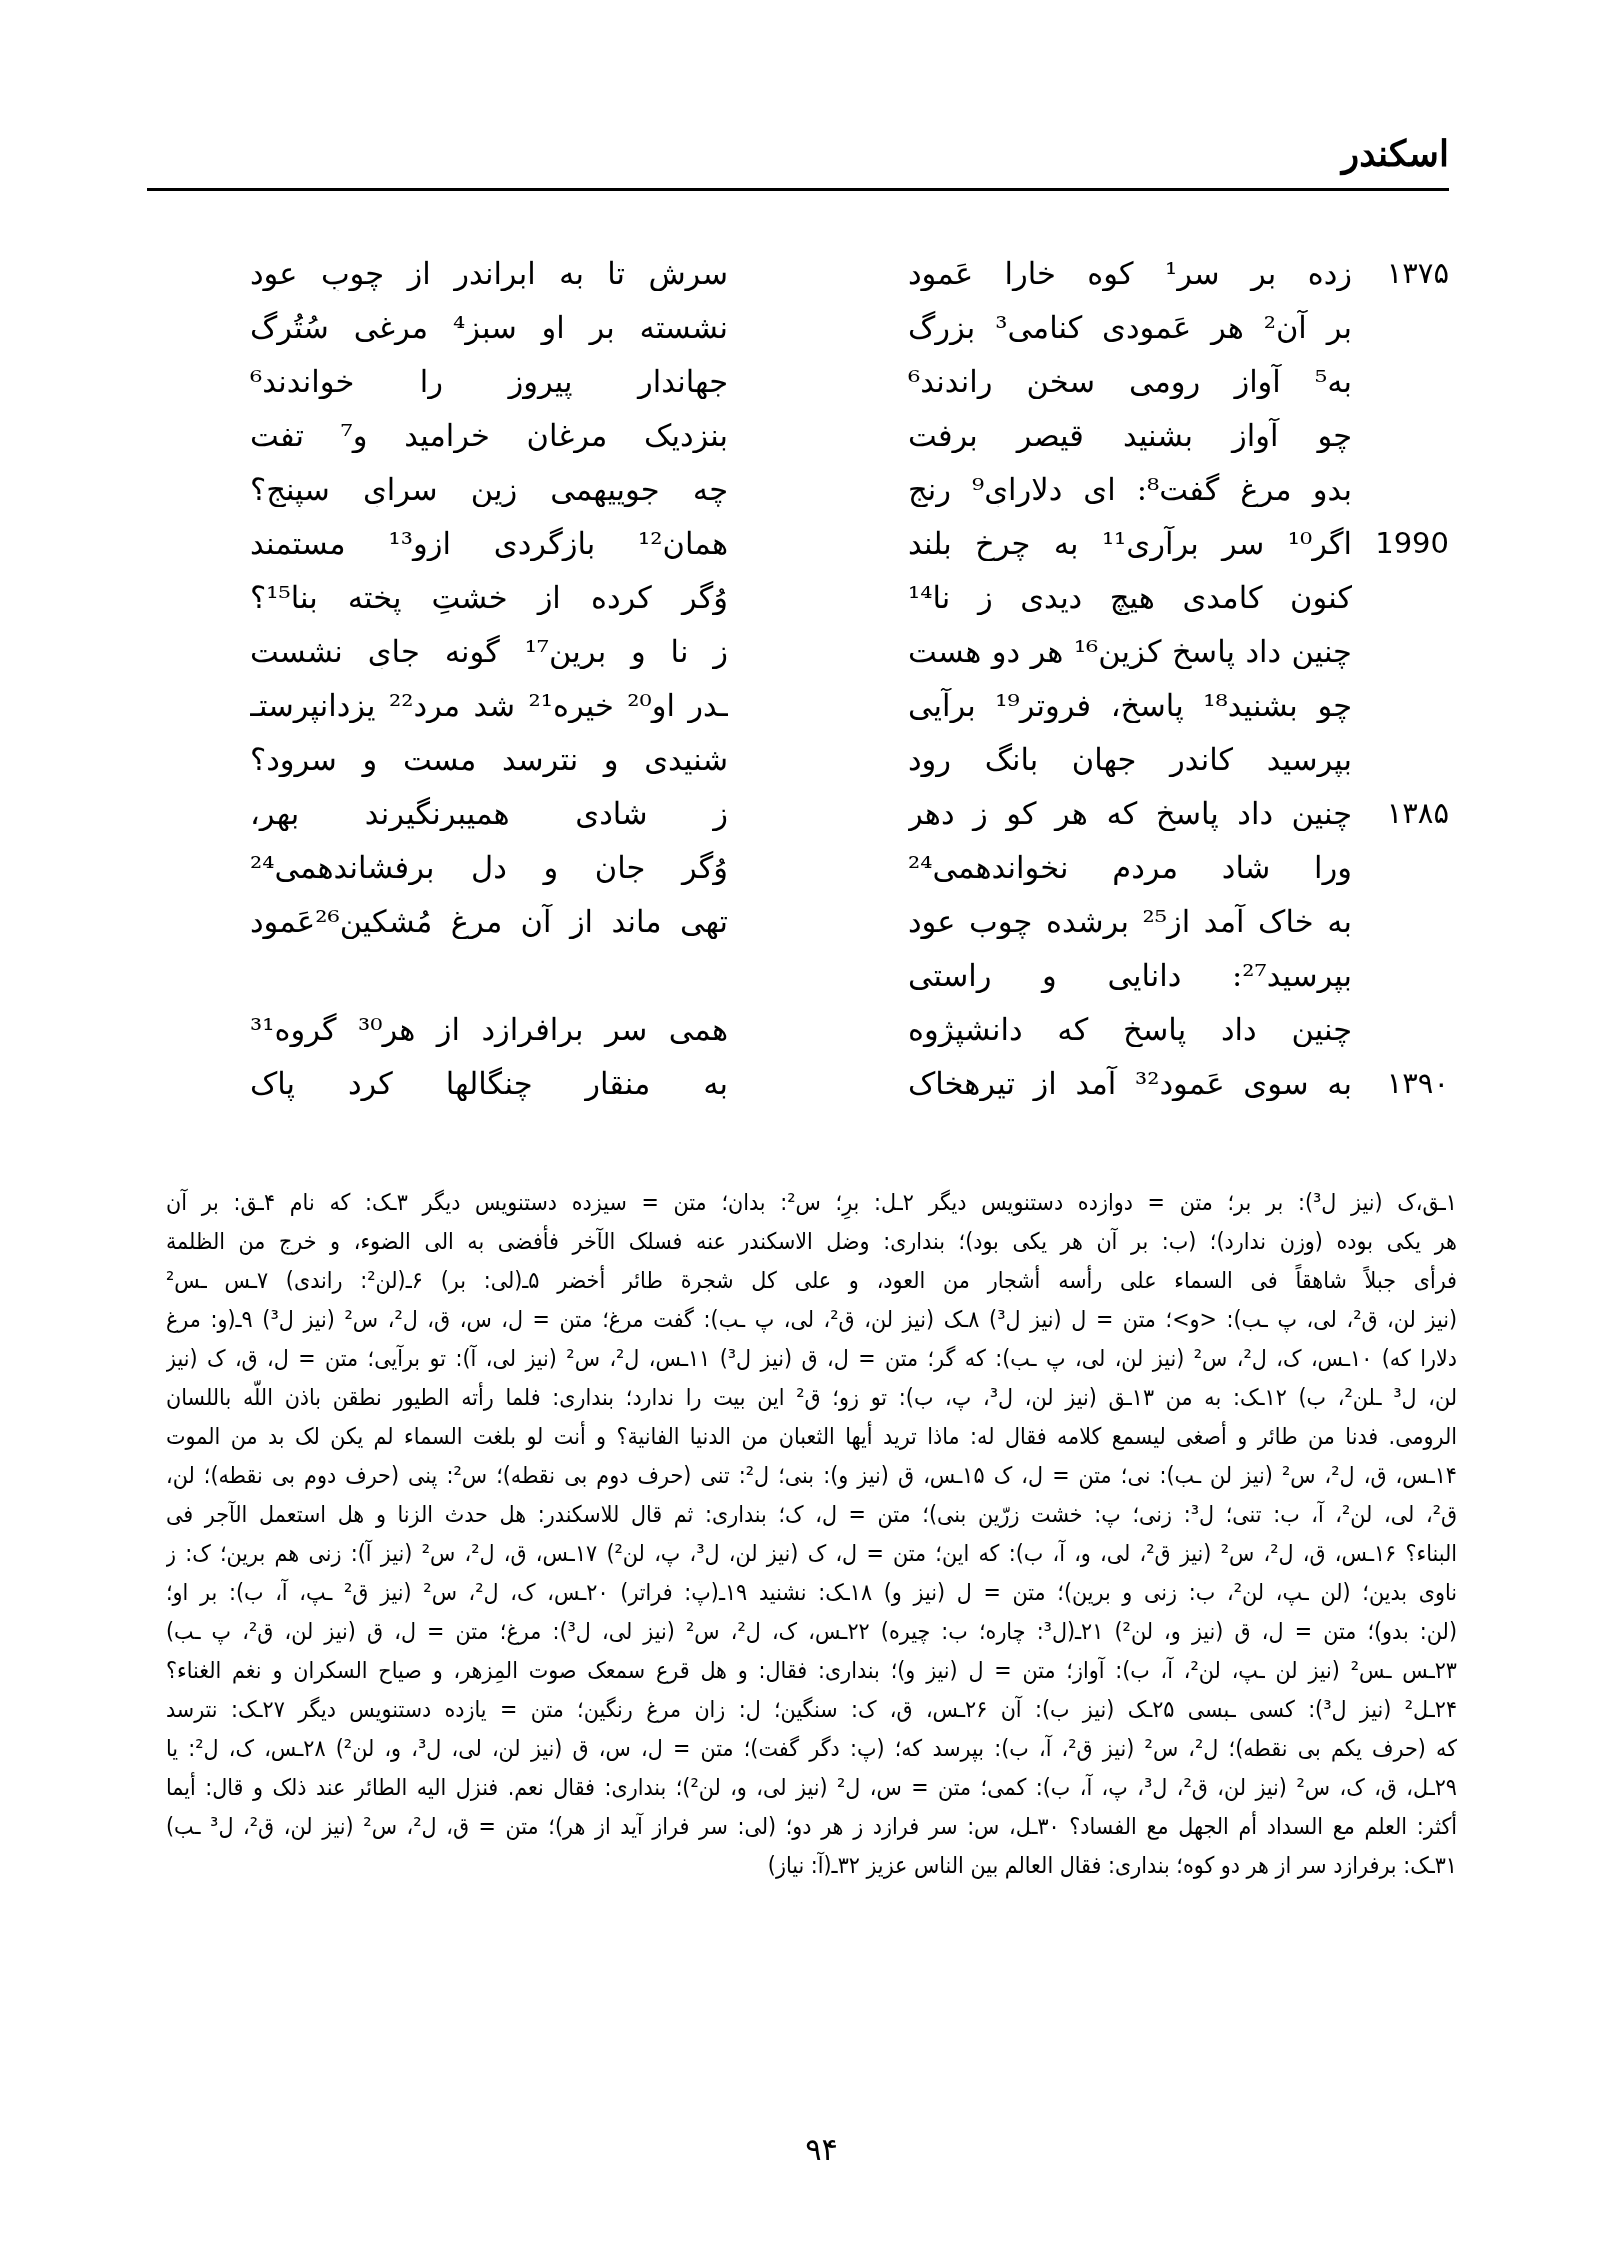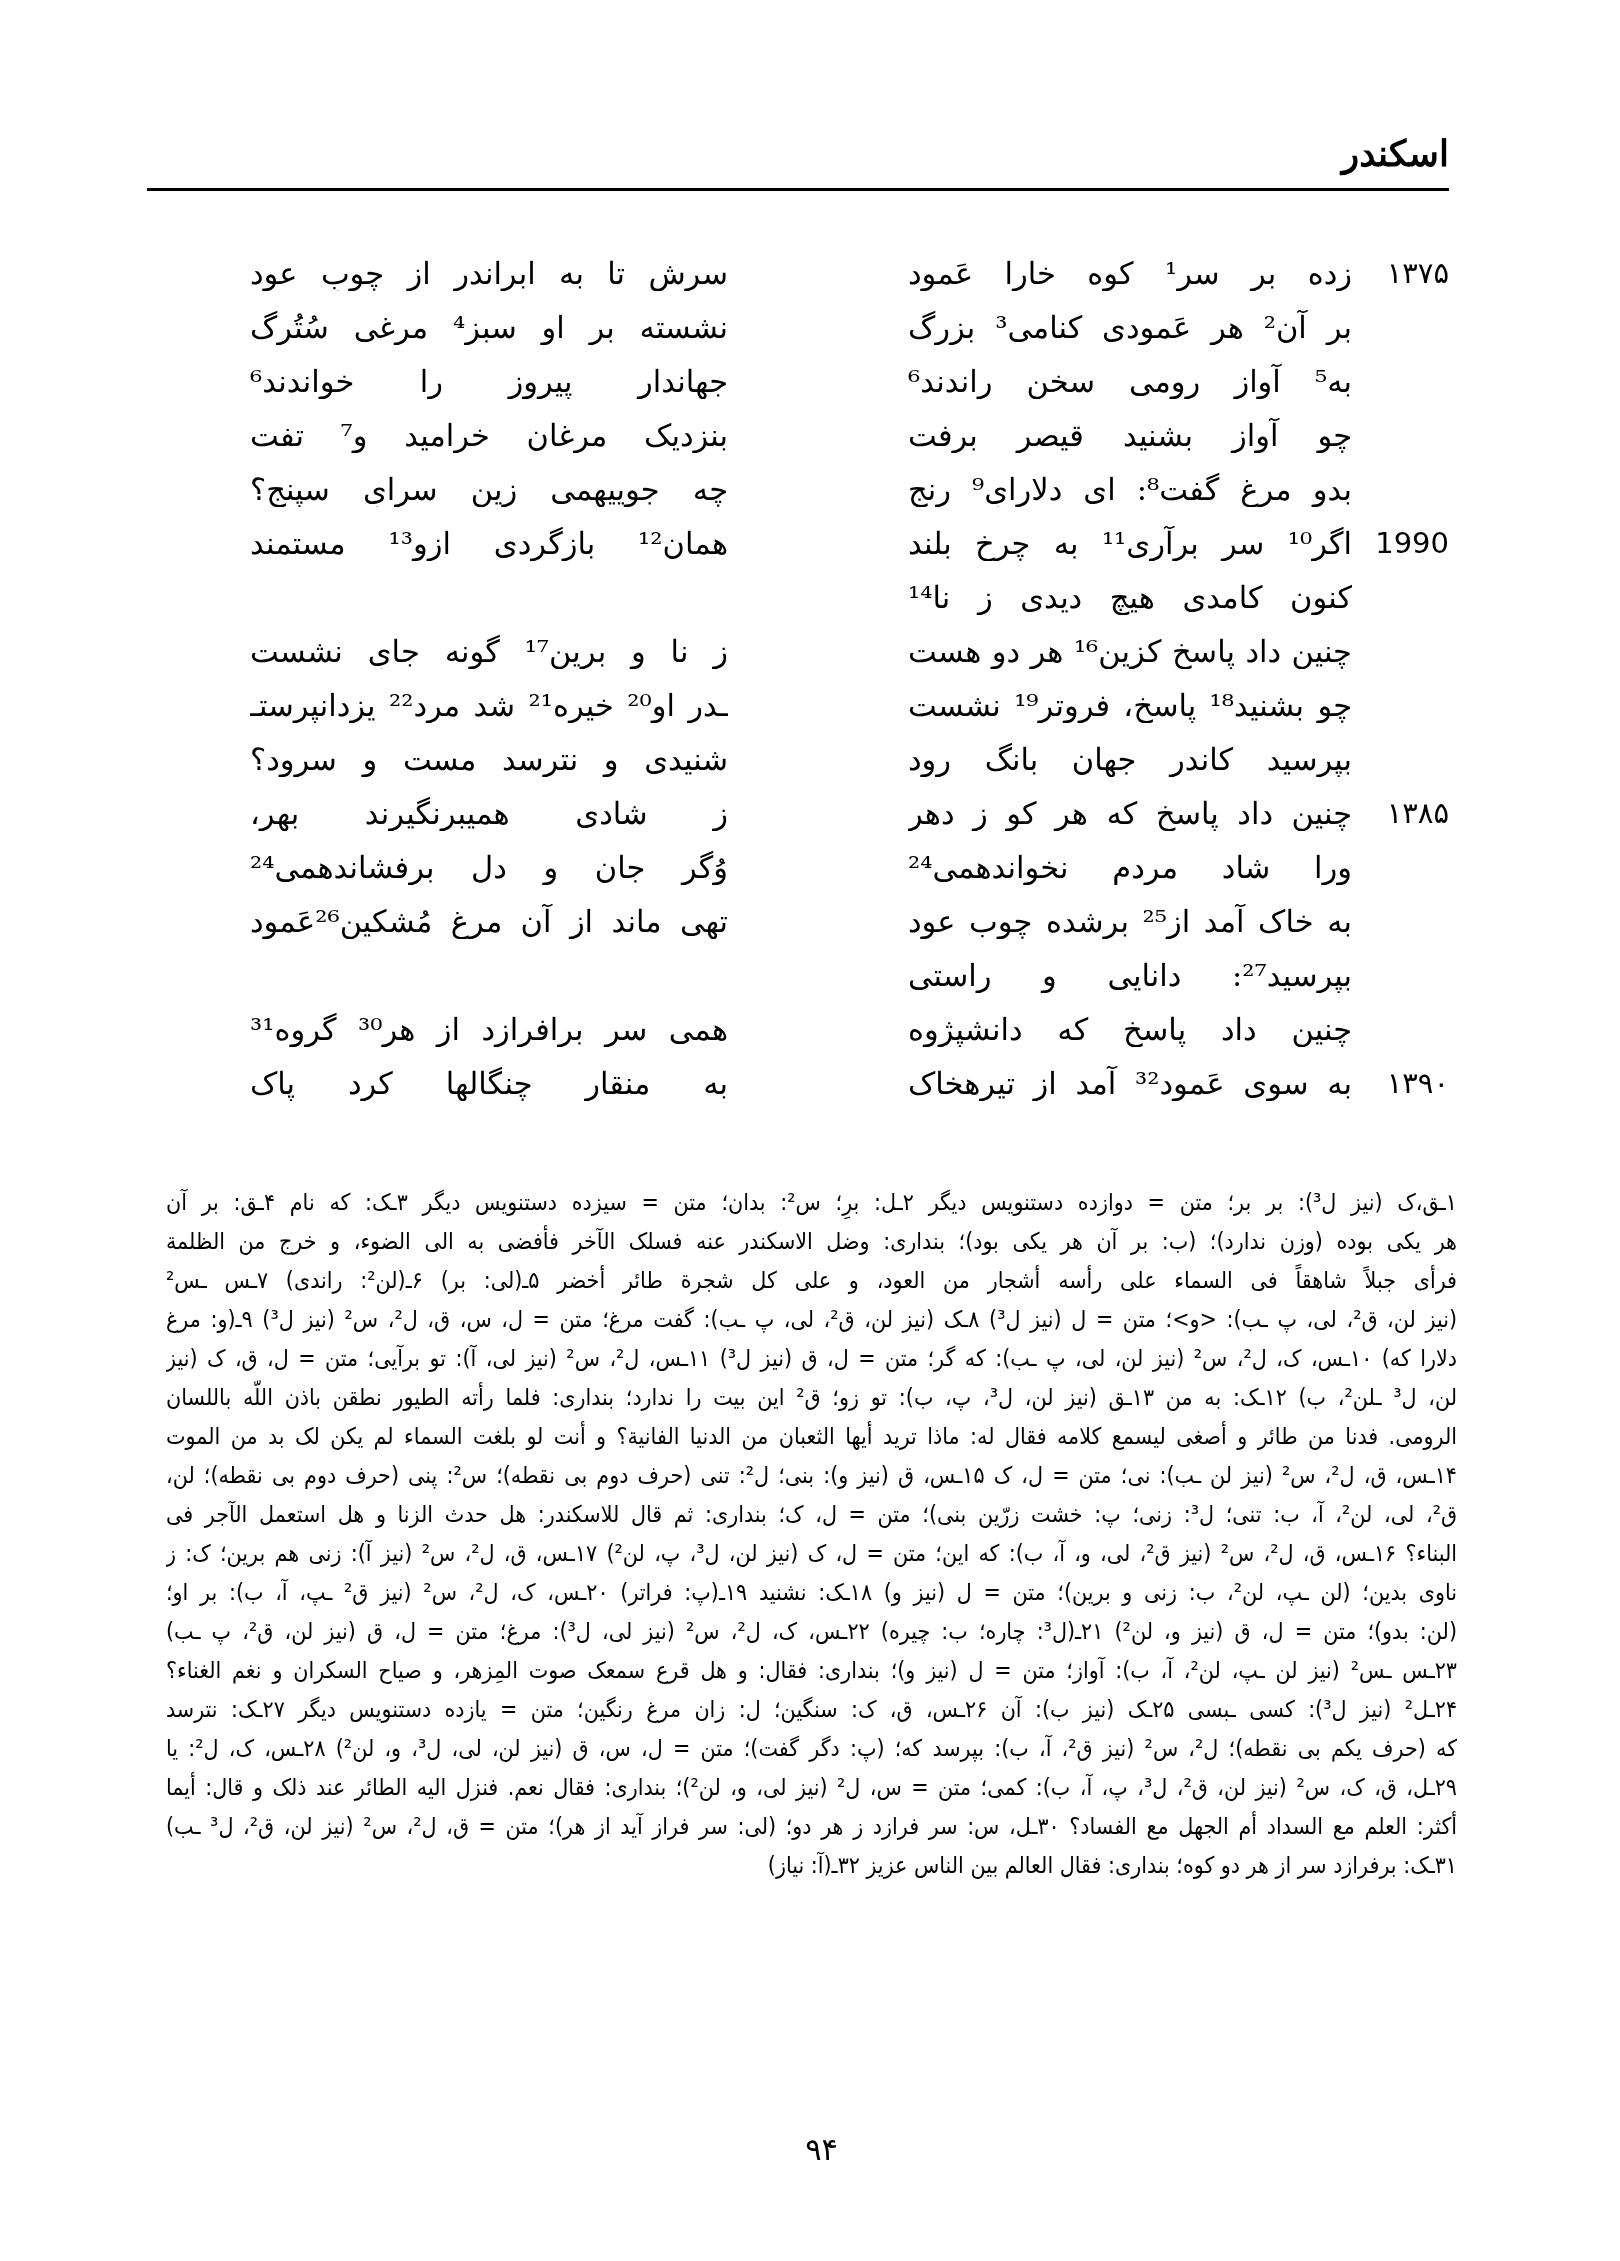--- a/index.html
+++ b/index.html
@@ -146,29 +146,30 @@
       <span class="hemi hemi-left">چه جوییهمی زین سرایِ سپنج؟</span>
     </div>
     <div class="verse">
       <span class="verse-num">1990</span>
       <span class="hemi hemi-right">اگر¹⁰ سر برآری¹¹ به چرخ بلند</span>
       <span class="hemi hemi-left">همان¹² بازگردی ازو¹³ مستمند</span>
     </div>
     <div class="verse">
       <span class="verse-num"></span>
       <span class="hemi hemi-right">کنون کامدی هیچ دیدی ز نا¹⁴</span>
+      <span class="hemi hemi-left">وُگر کرده از خشتِ پخته بنا¹⁵؟</span>
     </div>
     <div class="verse">
       <span class="verse-num"></span>
       <span class="hemi hemi-right">چنین داد پاسخ کزین¹⁶ هر دو هست</span>
       <span class="hemi hemi-left">ز نا و برین¹⁷ گونه جایِ نشست</span>
     </div>
     <div class="verse">
       <span class="verse-num"></span>
-      <span class="hemi hemi-right">چو بشنید¹⁸ پاسخ، فروتر¹⁹ نشست</span>
+      <span class="hemi hemi-right">چو بشنید¹⁸ پاسخ، فروتر¹⁹ برآیی</span>
       <span class="hemi hemi-left">ـدر او²⁰ خیره²¹ شد مرد²² یزدانپرستـ</span>
     </div>
     <div class="verse">
       <span class="verse-num"></span>
       <span class="hemi hemi-right">بپرسید کاندر جهان بانگ رود</span>
       <span class="hemi hemi-left">شنیدی و نترسد مست و سرود؟</span>
     </div>
     <div class="verse">
       <span class="verse-num">۱۳۸۵</span>
       <span class="hemi hemi-right">چنین داد پاسخ که هر کو ز دهر</span>

